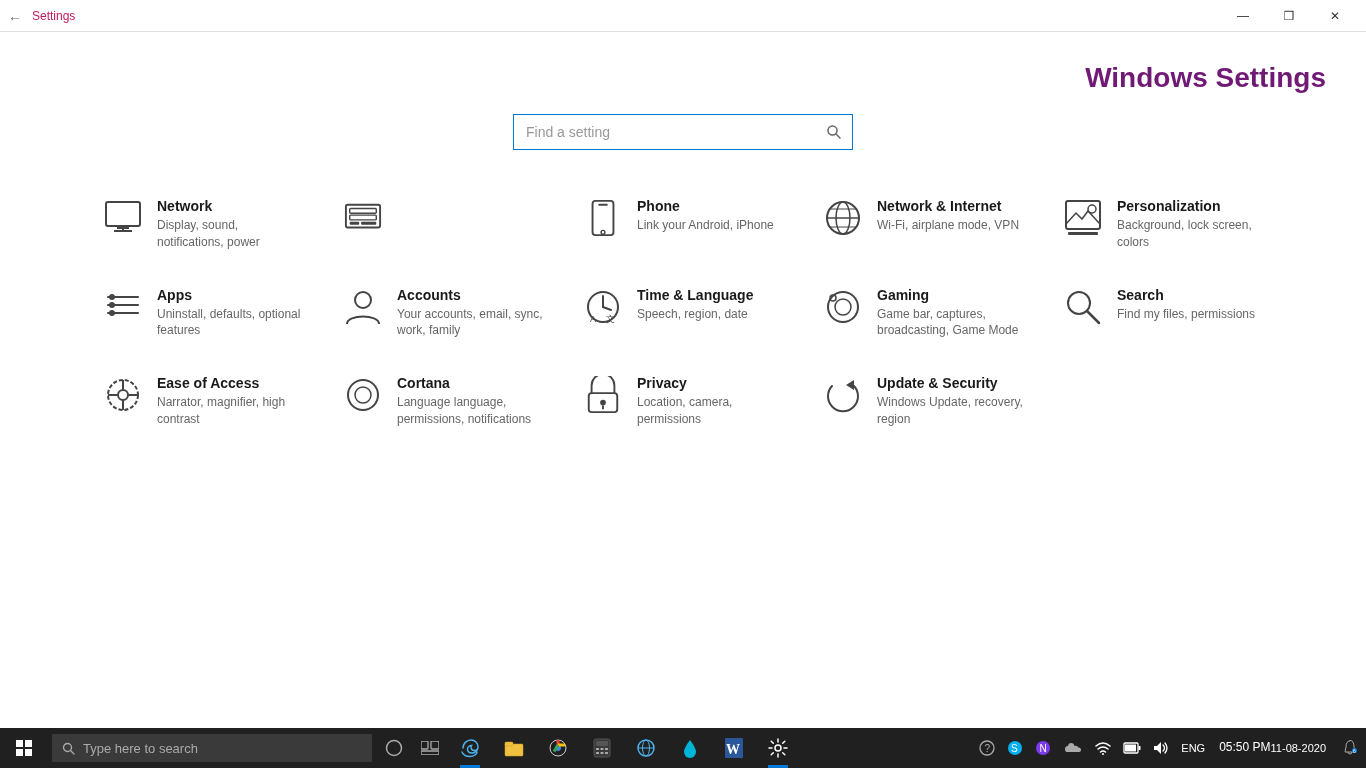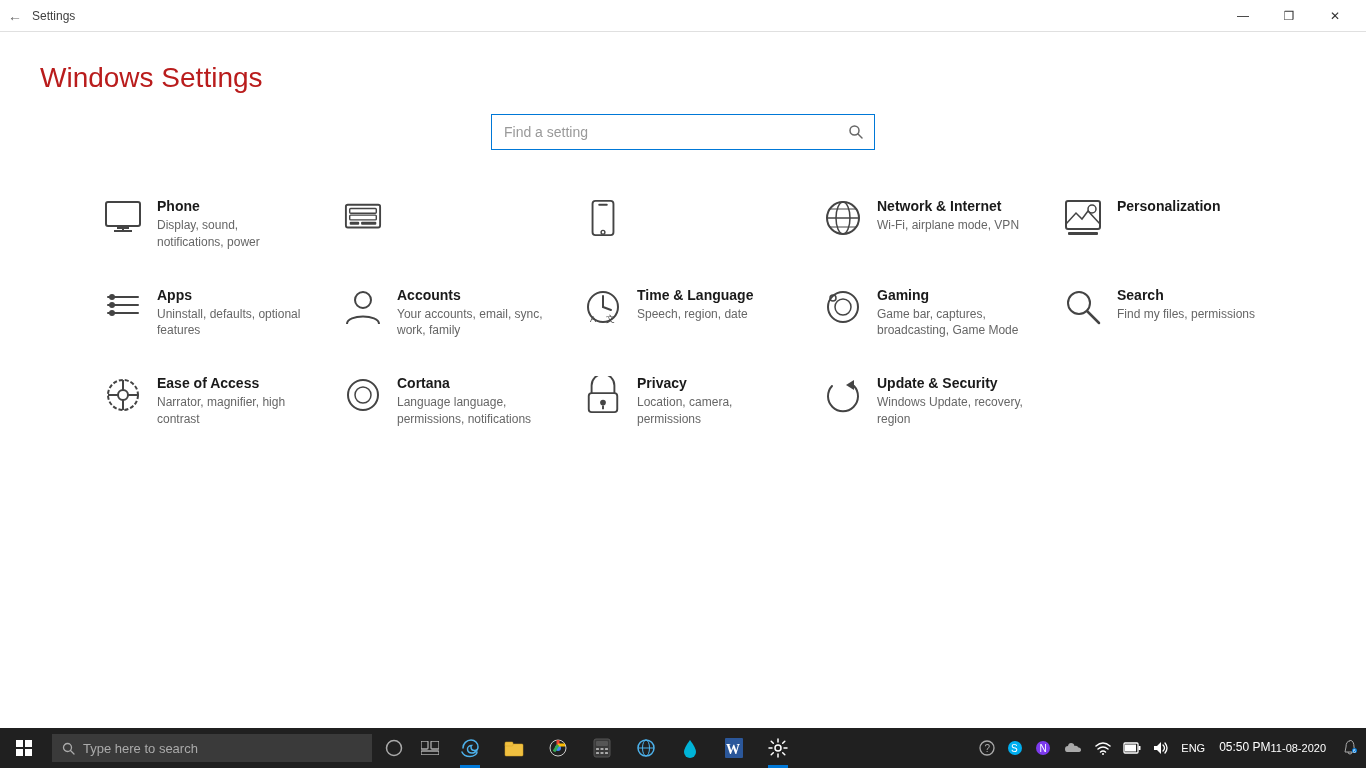--- a/index.html
+++ b/index.html
@@ -5,52 +5,52 @@
     * { margin: 0; padding: 0; box-sizing: border-box; }
     body { font-family: 'Segoe UI', sans-serif; background: #fff; width: 1366px; height: 768px; overflow: hidden; position: relative; }
 
     
     .titlebar {
       display: flex; align-items: center; justify-content: space-between;
       height: 32px; background: #fff; padding: 0 8px;
       border-bottom: 1px solid #e0e0e0;
     }
     .titlebar-left { display: flex; align-items: center; gap: 10px; }
-    .titlebar-title { font-size: 12px; color: #404040; }
+    .titlebar-title { font-size: 12px; color: #be185d; }
     .titlebar-back { font-size: 14px; color: #666; cursor: pointer; background: none; border: none; }
     .titlebar-controls { display: flex; align-items: center; gap: 0; }
     .titlebar-btn {
       width: 46px; height: 32px; background: none; border: none;
       font-size: 12px; cursor: pointer; display: flex; align-items: center; justify-content: center;
       color: #333;
     }
 
     
     .settings-main {
       height: calc(768px - 32px - 40px);
       overflow-y: auto;
       padding: 20px 40px;
     }
 
     .settings-title {
-      text-align: left;
+      text-align: right;
       font-size: 28px;
-      font-weight: 400;
-      color: #b91c1c;
+      font-weight: 700;
+      color: #701a75;
       margin-bottom: 20px;
       margin-top: 10px;
     }
 
     .search-box-wrap {
       display: flex; justify-content: center; margin-bottom: 30px;
     }
     .search-box {
       display: flex; align-items: center;
       border: 1.5px solid #0078d7;
-      width: 384px; height: 36px;
+      width: 340px; height: 36px;
       background: #fff;
     }
     .search-box input {
       flex: 1; border: none; outline: none;
       font-size: 14px; padding: 0 12px; color: #333;
       font-family: 'Segoe UI', sans-serif;
     }
     .search-box input::placeholder { color: #999; }
     .search-icon-btn {
       width: 36px; height: 36px; background: none; border: none;
@@ -186,21 +186,21 @@
   <div class="setting-item">
     <div class="setting-icon">
       <svg width="38" height="36" viewBox="0 0 38 36" fill="none">
       <rect x="2" y="2" width="34" height="24" rx="2" stroke="#444" stroke-width="2"></rect>
       <line x1="13" y1="28" x2="25" y2="28" stroke="#444" stroke-width="2"></line>
       <line x1="19" y1="26" x2="19" y2="30" stroke="#444" stroke-width="2"></line>
       <line x1="10" y1="31" x2="28" y2="31" stroke="#444" stroke-width="2"></line>
     </svg>
     </div>
     <div class="setting-text">
-      <span class="setting-name">Phone</span>
+      <span class="setting-name">Network</span>
       <span class="setting-desc">Display, sound, notifications, power</span>
     </div>
   </div>
       <div class="setting-item">
     <div class="setting-icon">
       <svg width="38" height="36" viewBox="0 0 40 36" fill="none">
       <rect x="2" y="4" width="36" height="24" rx="2" stroke="#444" stroke-width="2"></rect>
       <rect x="6" y="8" width="28" height="5" rx="1" stroke="#444" stroke-width="1.5"></rect>
       <rect x="6" y="15" width="28" height="5" rx="1" stroke="#444" stroke-width="1.5"></rect>
       <rect x="6" y="22" width="10" height="3" rx="1" fill="#444"></rect>
@@ -209,20 +209,24 @@
     </div>
   </div>
       <div class="setting-item">
     <div class="setting-icon">
       <svg width="28" height="38" viewBox="0 0 28 40" fill="none">
       <rect x="3" y="2" width="22" height="36" rx="3" stroke="#444" stroke-width="2"></rect>
       <circle cx="14" cy="35" r="2" stroke="#444" stroke-width="1.5"></circle>
       <line x1="10" y1="6" x2="18" y2="6" stroke="#444" stroke-width="2" stroke-linecap="round"></line>
     </svg>
     </div>
+    <div class="setting-text">
+      <span class="setting-name">Phone</span>
+      <span class="setting-desc">Link your Android, iPhone</span>
+    </div>
   </div>
       <div class="setting-item">
     <div class="setting-icon">
       <svg width="38" height="38" viewBox="0 0 38 38" fill="none">
       <circle cx="19" cy="19" r="16" stroke="#444" stroke-width="2"></circle>
       <ellipse cx="19" cy="19" rx="7" ry="16" stroke="#444" stroke-width="1.5"></ellipse>
       <line x1="3" y1="19" x2="35" y2="19" stroke="#444" stroke-width="1.5"></line>
       <line x1="5" y1="10" x2="33" y2="10" stroke="#444" stroke-width="1"></line>
       <line x1="5" y1="28" x2="33" y2="28" stroke="#444" stroke-width="1"></line>
     </svg>
@@ -236,20 +240,21 @@
     <div class="setting-icon">
       <svg width="38" height="38" viewBox="0 0 38 38" fill="none">
       <rect x="2" y="2" width="34" height="28" rx="2" stroke="#444" stroke-width="2"></rect>
       <path d="M2 25 L12 14 L18 20 L24 12 L36 25" stroke="#444" stroke-width="1.5" fill="none"></path>
       <circle cx="28" cy="10" r="4" stroke="#444" stroke-width="1.5"></circle>
       <rect x="4" y="33" width="30" height="3" rx="1" fill="#444"></rect>
     </svg>
     </div>
     <div class="setting-text">
       <span class="setting-name">Personalization</span>
+      <span class="setting-desc">Background, lock screen, colors</span>
     </div>
   </div>
       <div class="setting-item">
     <div class="setting-icon">
       <svg width="38" height="36" viewBox="0 0 38 36" fill="none">
       <line x1="4" y1="8" x2="34" y2="8" stroke="#444" stroke-width="2" stroke-linecap="round"></line>
       <line x1="4" y1="16" x2="34" y2="16" stroke="#444" stroke-width="2" stroke-linecap="round"></line>
       <line x1="4" y1="24" x2="34" y2="24" stroke="#444" stroke-width="2" stroke-linecap="round"></line>
       <circle cx="8" cy="8" r="3" fill="#444"></circle>
       <circle cx="8" cy="16" r="3" fill="#444"></circle>

